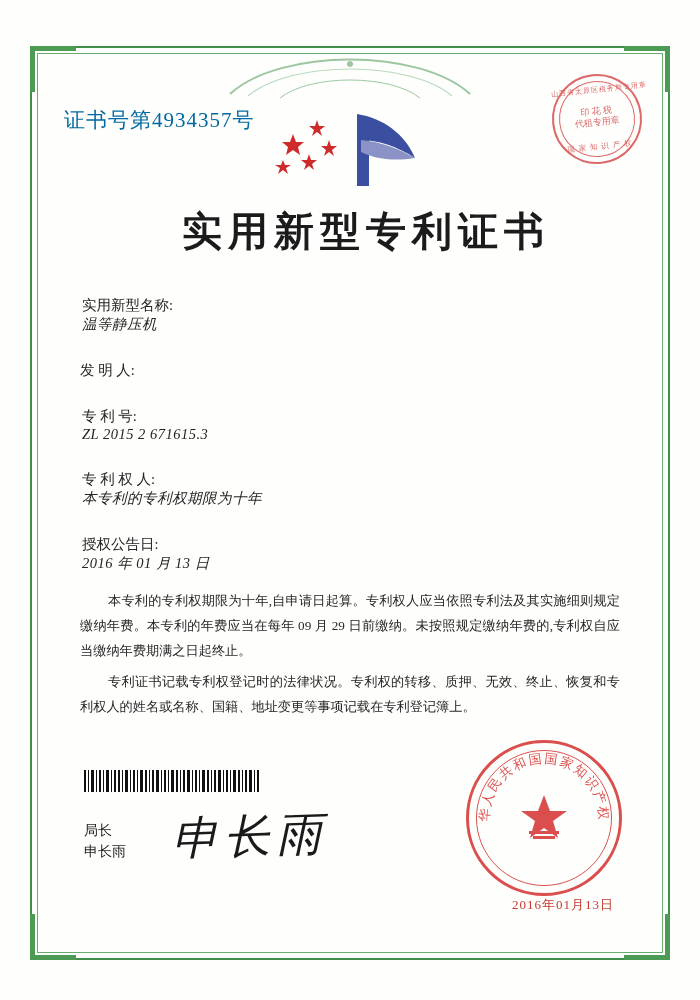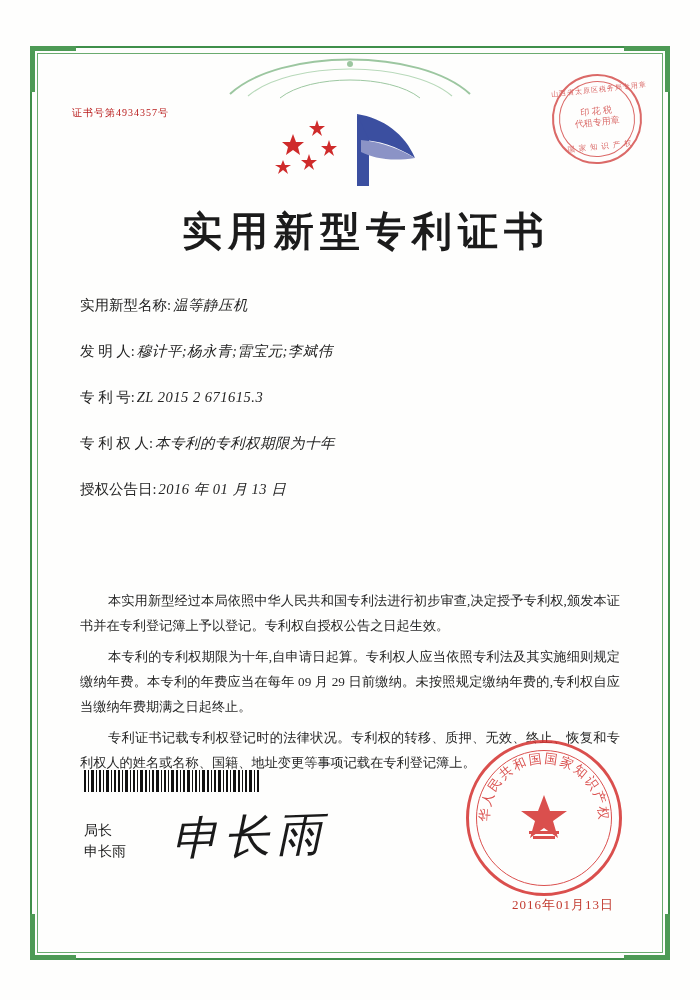--- a/index.html
+++ b/index.html
@@ -61,25 +61,25 @@
     top: 44px;
     transform: translateX(-50%);
     width: 260px;
     height: 60px;
     opacity: 0.55;
   }
 
   
   .cert-no {
     position: absolute;
-    left: 72px;
+    left: 64px;
     top: 106px;
-    font-size: 10px;
-    letter-spacing: 1px;
-    color: #b91c1c;
+    font-size: 21px;
+    letter-spacing: 1px;
+    color: #0369a1;
   }
 
   
   .stamp-top {
     position: absolute;
     right: 58px;
     top: 74px;
     width: 86px;
     height: 86px;
     border-radius: 50%;
@@ -150,20 +150,21 @@
     left: 80px;
     top: 296px;
     width: 540px;
   }
   .field-row {
     display: flex;
     align-items: baseline;
     margin-bottom: 27px;
     font-size: 14.5px;
     color: #242424;
+    flex-direction: column;
   }
   .field-label {
     white-space: nowrap;
   }
   .field-value {
     margin-left: 2px;
     letter-spacing: 0.5px;
     font-style: italic;
   }
 
@@ -311,38 +312,36 @@
 
   <div class="main-title">实用新型专利证书</div>
 
   <div class="fields">
     <div class="field-row">
       <span class="field-label">实用新型名称:</span>
       <span class="field-value">温等静压机</span>
     </div>
     <div class="field-row">
       <span class="field-label">发  明  人:</span>
-      <span class="field-value">穆计平;杨永青;雷宝元;李斌伟</span>
     </div>
     <div class="field-row">
       <span class="field-label">专  利  号:</span>
       <span class="field-value">ZL 2015 2 671615.3</span>
     </div>
     <div class="field-row">
       <span class="field-label">专 利 权 人:</span>
       <span class="field-value">本专利的专利权期限为十年</span>
     </div>
     <div class="field-row">
       <span class="field-label">授权公告日:</span>
       <span class="field-value">2016 年 01 月 13 日</span>
     </div>
   </div>
 
   <div class="body-text">
-    <p>本实用新型经过本局依照中华人民共和国专利法进行初步审查,决定授予专利权,颁发本证书并在专利登记簿上予以登记。专利权自授权公告之日起生效。</p>
     <p>本专利的专利权期限为十年,自申请日起算。专利权人应当依照专利法及其实施细则规定缴纳年费。本专利的年费应当在每年 09 月 29 日前缴纳。未按照规定缴纳年费的,专利权自应当缴纳年费期满之日起终止。</p>
     <p>专利证书记载专利权登记时的法律状况。专利权的转移、质押、无效、终止、恢复和专利权人的姓名或名称、国籍、地址变更等事项记载在专利登记簿上。</p>
   </div>
 
   <svg class="barcode" viewBox="0 0 176 22" preserveAspectRatio="none">
     <g fill="#111">
       <rect x="0" y="0" width="2" height="22"></rect>
         <rect x="4" y="0" width="1" height="22"></rect>
       <rect x="7" y="0" width="3" height="22"></rect>
         <rect x="12" y="0" width="1" height="22"></rect>

